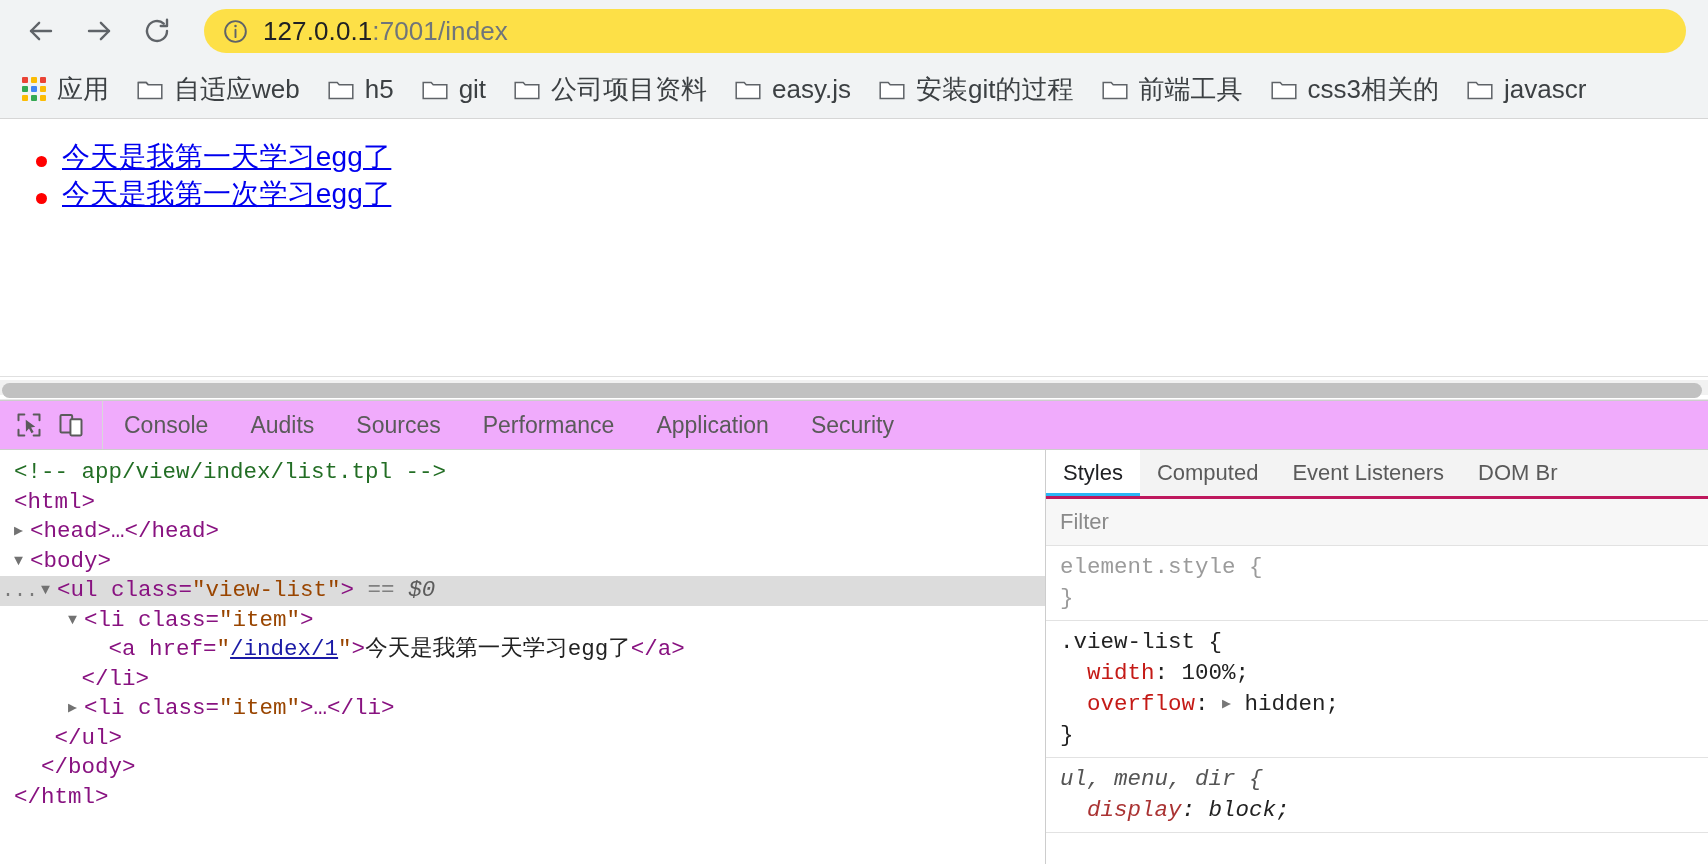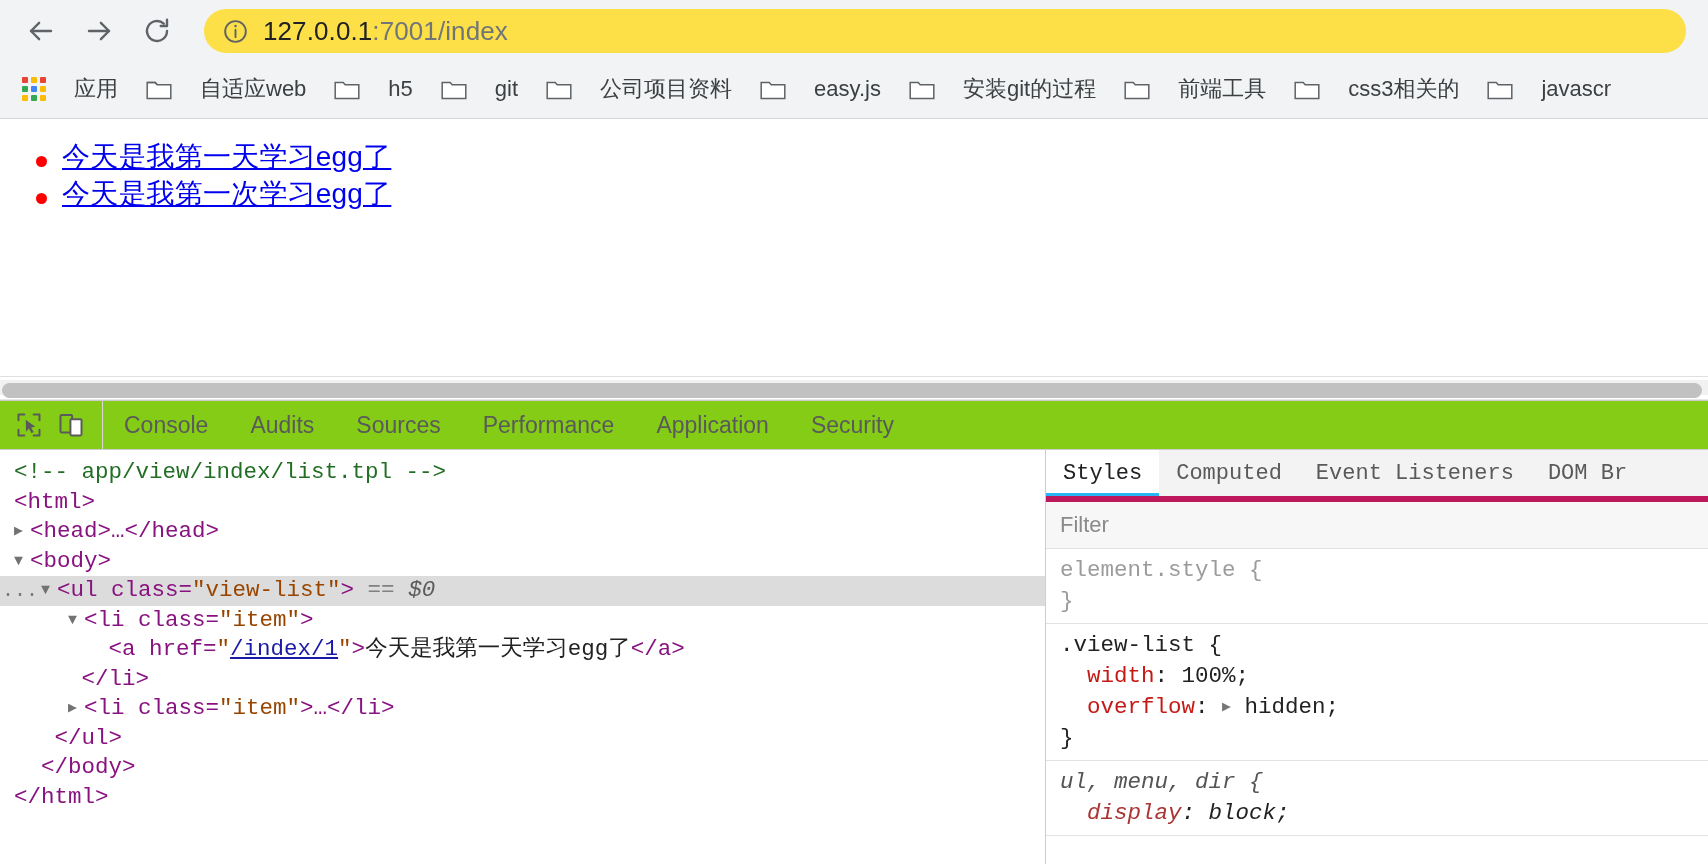--- a/index.html
+++ b/index.html
@@ -85,23 +85,23 @@
   .bm {
     display: flex;
     align-items: center;
     height: 40px;
     padding: 0 8px;
     margin-right: 12px;
     border-radius: 4px;
     flex: none;
   }
   .bm-label {
-    font-size: 22px;
+    font-size: 26px;
     color: #3c4043;
-    margin-left: 28px;
+    margin-left: 11px;
     white-space: nowrap;
   }
   .apps-grid {
     width: 24px; height: 24px;
     display: grid;
     grid-template-columns: repeat(3, 6px);
     grid-template-rows: repeat(3, 6px);
     gap: 3px;
     flex: none;
   }
@@ -176,21 +176,21 @@
     height: 466px;
     display: flex;
     flex-direction: column;
     box-sizing: border-box;
     border-top: 1px solid #cdcdcd;
   }
   .dt-tabbar {
     display: flex;
     align-items: stretch;
     height: 48px;
-    background: #84cc16;
+    background: #f0abfc;
     border-bottom: 1px solid #cdcdcd;
     flex: none;
     white-space: nowrap;
     overflow: hidden;
   }
   .dt-tool-icons {
     display: flex;
     align-items: center;
     padding: 0 10px 0 8px;
     border-right: 1px solid #d8d8d8;
@@ -282,25 +282,24 @@
     background: #ffffff;
     display: flex;
     flex-direction: column;
     overflow: hidden;
   }
   .styles-tabbar {
     display: flex;
     align-items: stretch;
     height: 46px;
     background: #f3f3f3;
-    border-bottom: 6px solid #be185d;
+    border-bottom: 3px solid #be185d;
     flex: none;
     white-space: nowrap;
     overflow: hidden;
-    font-family: Liberation Mono, monospace;
   }
   .st-tab {
     display: flex;
     align-items: center;
     padding: 0 17px;
     font-size: 22px;
     color: #5a5a5a;
     position: relative;
     flex: none;
   }

